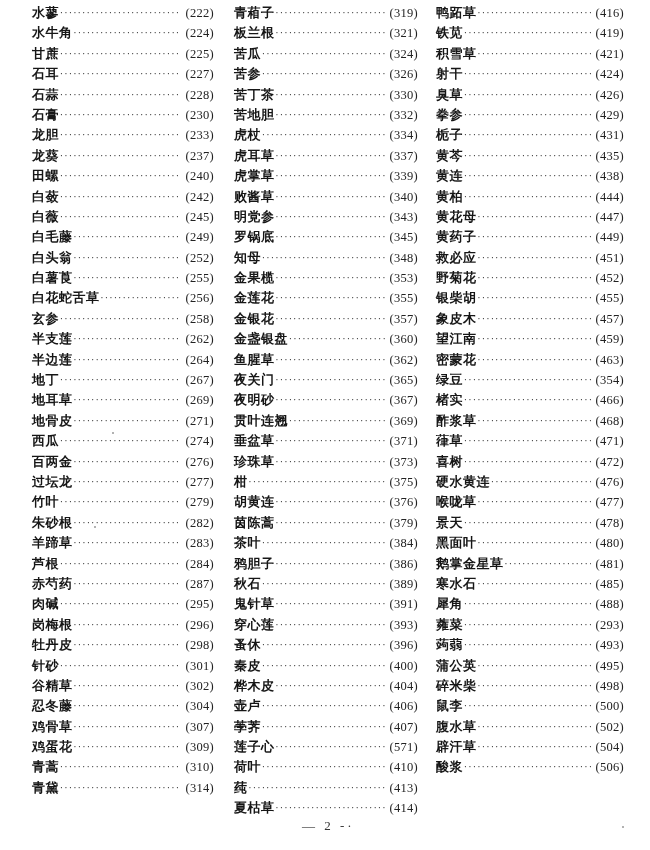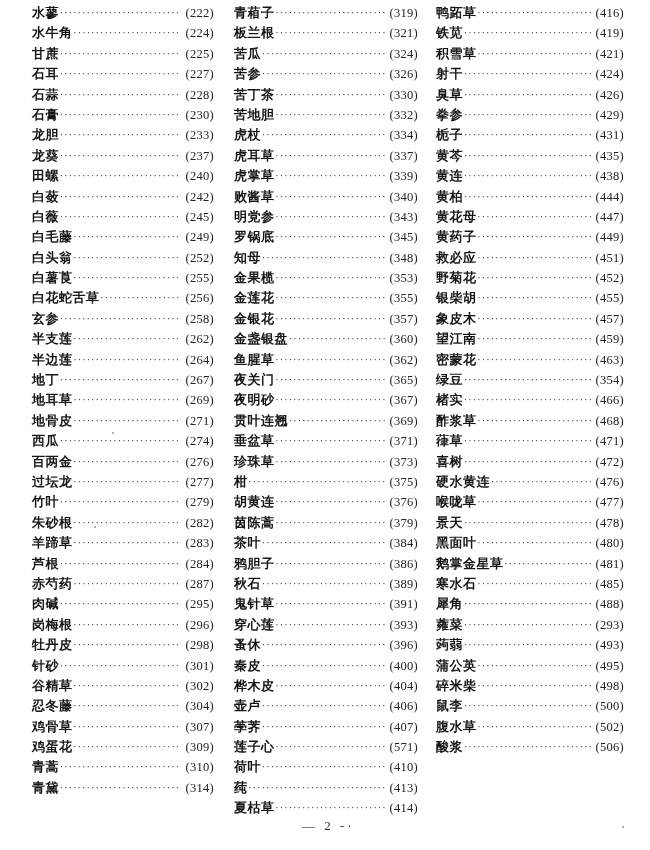--- a/index.html
+++ b/index.html
@@ -656,20 +656,25 @@
       </div>
     <div class="entry">
         <span class="term">鼠李</span>
         <span class="leader"></span>
         <span class="page-num">(500)</span>
       </div>
     <div class="entry">
         <span class="term">腹水草</span>
         <span class="leader"></span>
         <span class="page-num">(502)</span>
+      </div>
+    <div class="entry">
+        <span class="term">辟汗草</span>
+        <span class="leader"></span>
+        <span class="page-num">(504)</span>
       </div>
     <div class="entry">
         <span class="term">酸浆</span>
         <span class="leader"></span>
         <span class="page-num">(506)</span>
       </div>
   </div>
 
   <div class="footer">— 2 -·</div>
 

